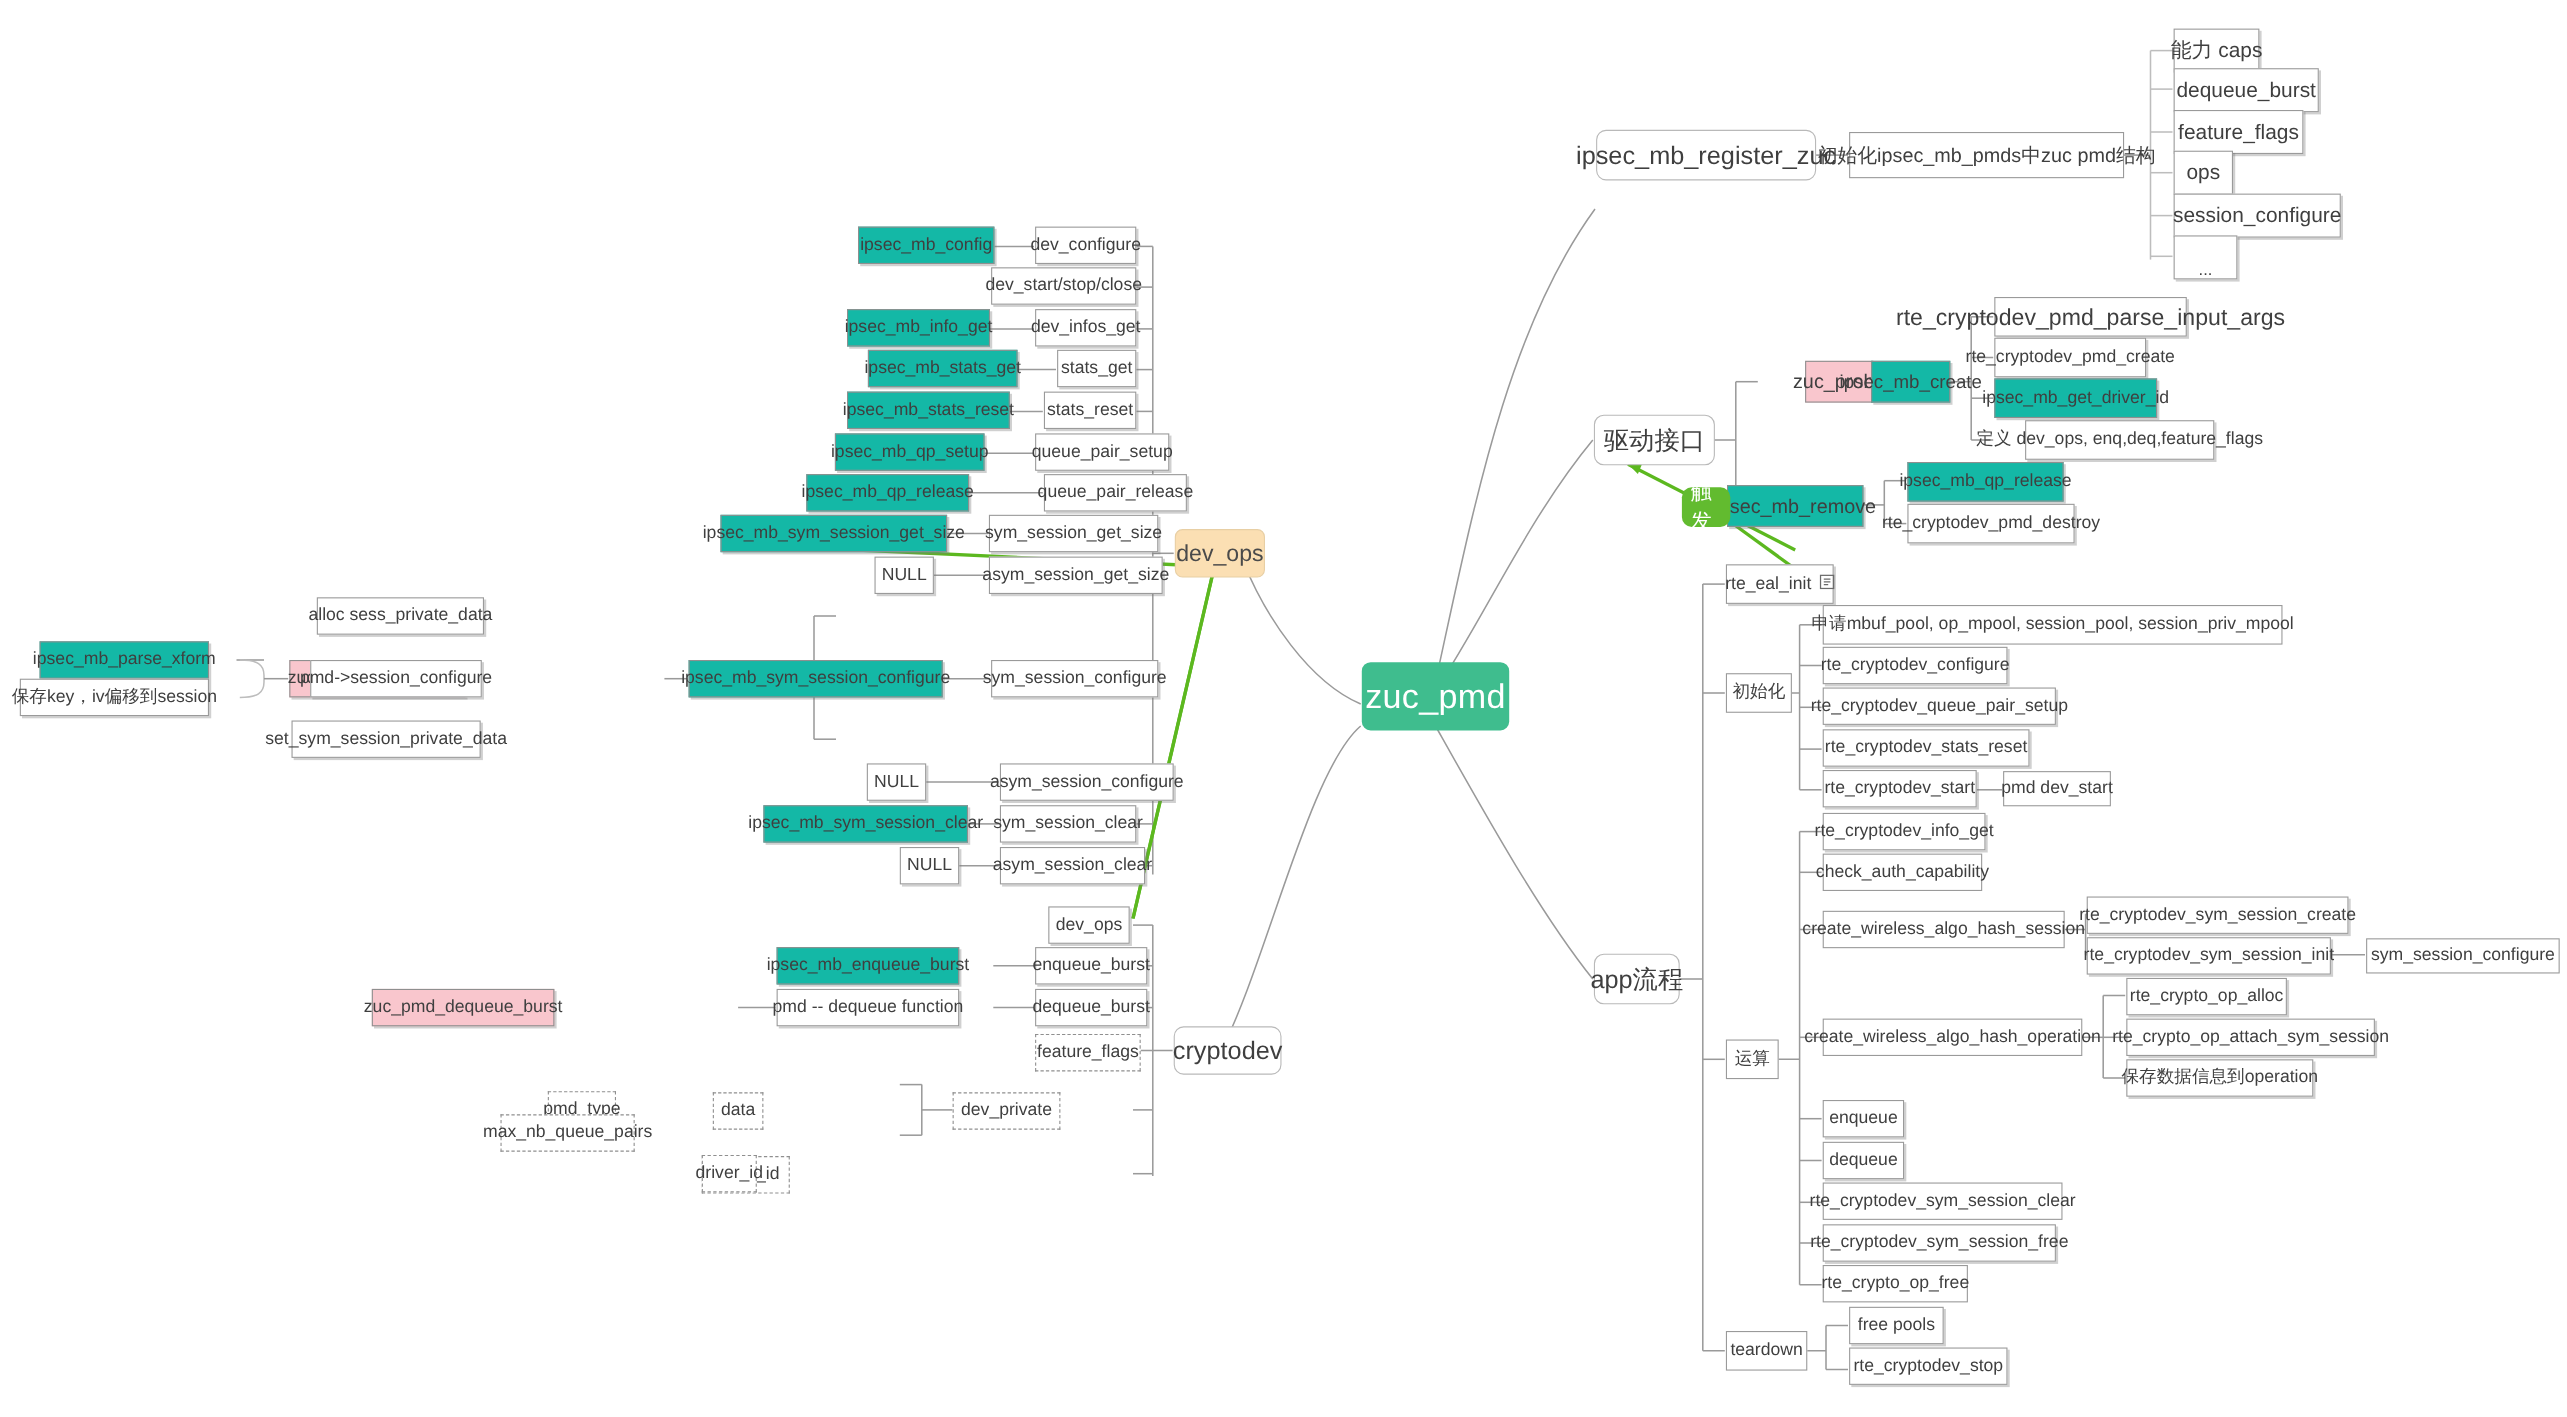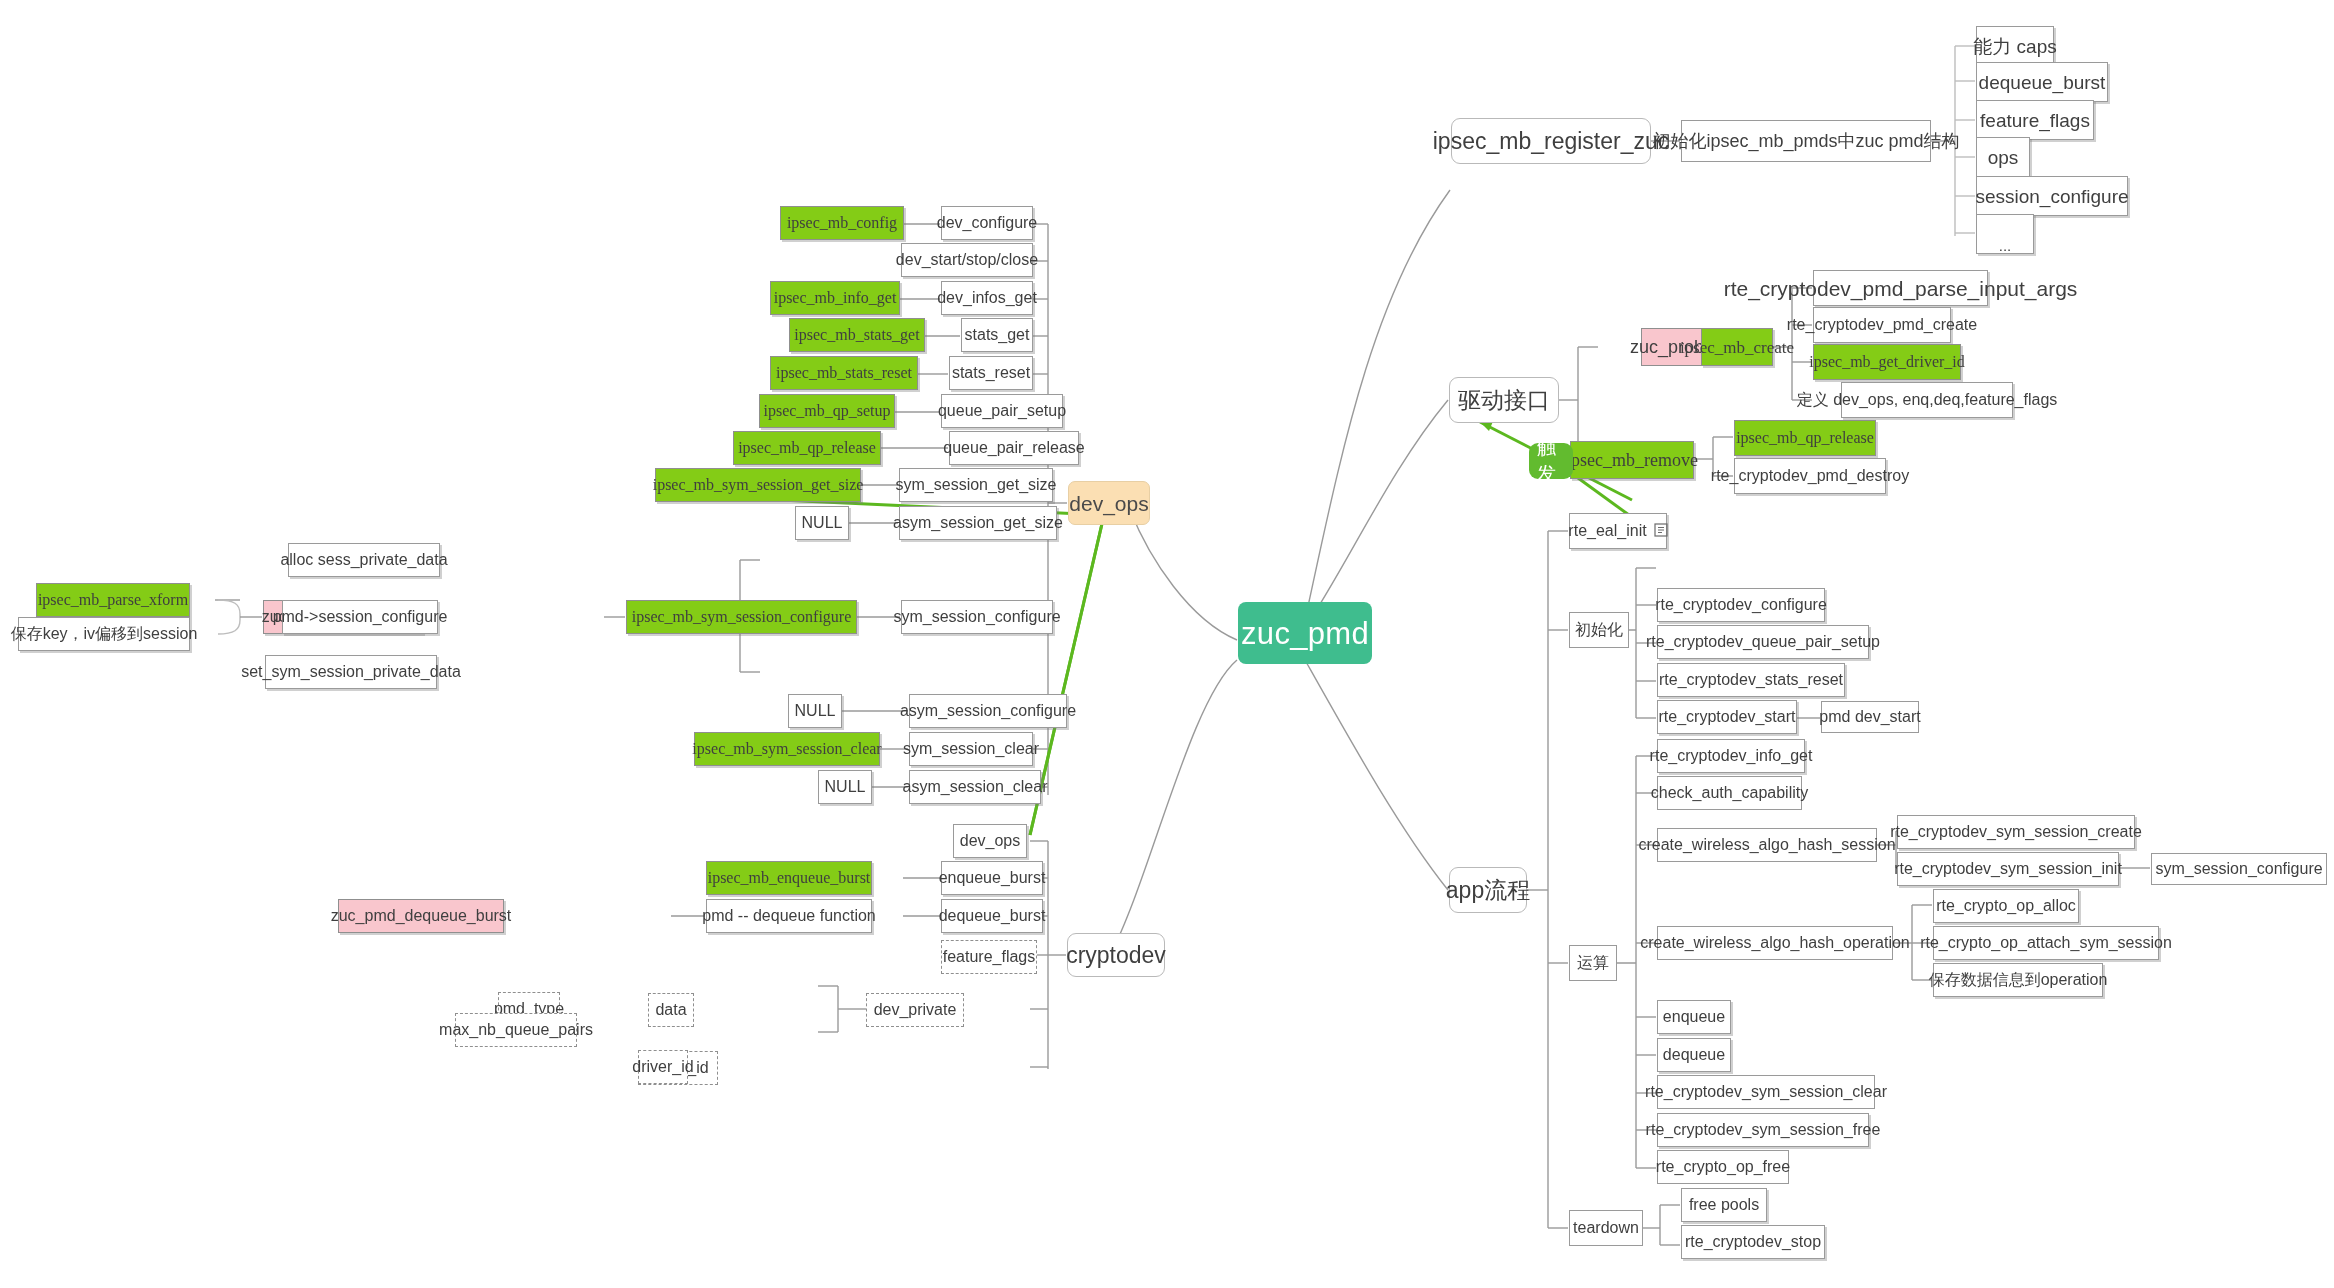--- a/index.html
+++ b/index.html
@@ -10,21 +10,21 @@
 
   .node {
     position:absolute; box-sizing:border-box;
     display:flex; align-items:center; justify-content:center;
     background:#fff; border:1.5px solid #9a9a9a;
     color:#3f3f3f; white-space:nowrap;
     font-size:19px; line-height:1;
     padding:0 10px;
   }
   .node.sh { box-shadow:2px 2px 0 rgba(120,120,120,.35); }
-  .node.cyan  { background:#84cc16; border-color:#8f8f8f;font-family:Liberation Serif, serif; }
+  .node.cyan  { background:#14b8a6; border-color:#8f8f8f; }
   .node.pink  { background:#f9c6cd; border-color:#8f8f8f; }
   .node.orange{ background:#fbdfb3; border:1px solid #e8cfa4; border-radius:7px; color:#4a4a4a; }
   .node.green {
     background:#3fbd8e; border:none; border-radius:8px; color:#fff;
     font-size:31px; letter-spacing:.3px;
   }
   .node.round { border-radius:9px; border:1.5px solid #b9b9b9; }
   .node.round.lg { font-size:23px; }
   .node.dashed { border:1.5px dashed #8f8f8f; background:#fff; }
   .badge-trigger {
@@ -276,20 +276,23 @@
           <line x1="4" y1="4.5" x2="10" y2="4.5" stroke="#6b6b6b" stroke-width="1"></line>
           <line x1="4" y1="7" x2="10" y2="7" stroke="#6b6b6b" stroke-width="1"></line>
           <line x1="4" y1="9.5" x2="8" y2="9.5" stroke="#6b6b6b" stroke-width="1"></line>
         </svg>
   </span>
 </div>
 
 <div class="node" style="left:1569px;top:612px;width:60px;height:36px;font-size:16px;">
   <span>初始化</span>
 </div>
+<div class="node" style="left:1657px;top:550px;width:418px;height:36px;font-size:16px;">
+  <span>申请mbuf_pool, op_mpool, session_pool, session_priv_mpool</span>
+</div>
 <div class="node sh" style="left:1657px;top:588px;width:168px;height:34px;font-size:16px;">
   <span>rte_cryptodev_configure</span>
 </div>
 <div class="node sh" style="left:1657px;top:625px;width:212px;height:34px;font-size:16px;">
   <span>rte_cryptodev_queue_pair_setup</span>
 </div>
 <div class="node sh" style="left:1657px;top:663px;width:188px;height:34px;font-size:16px;">
   <span>rte_cryptodev_stats_reset</span>
 </div>
 <div class="node sh" style="left:1657px;top:700px;width:140px;height:34px;font-size:16px;">

